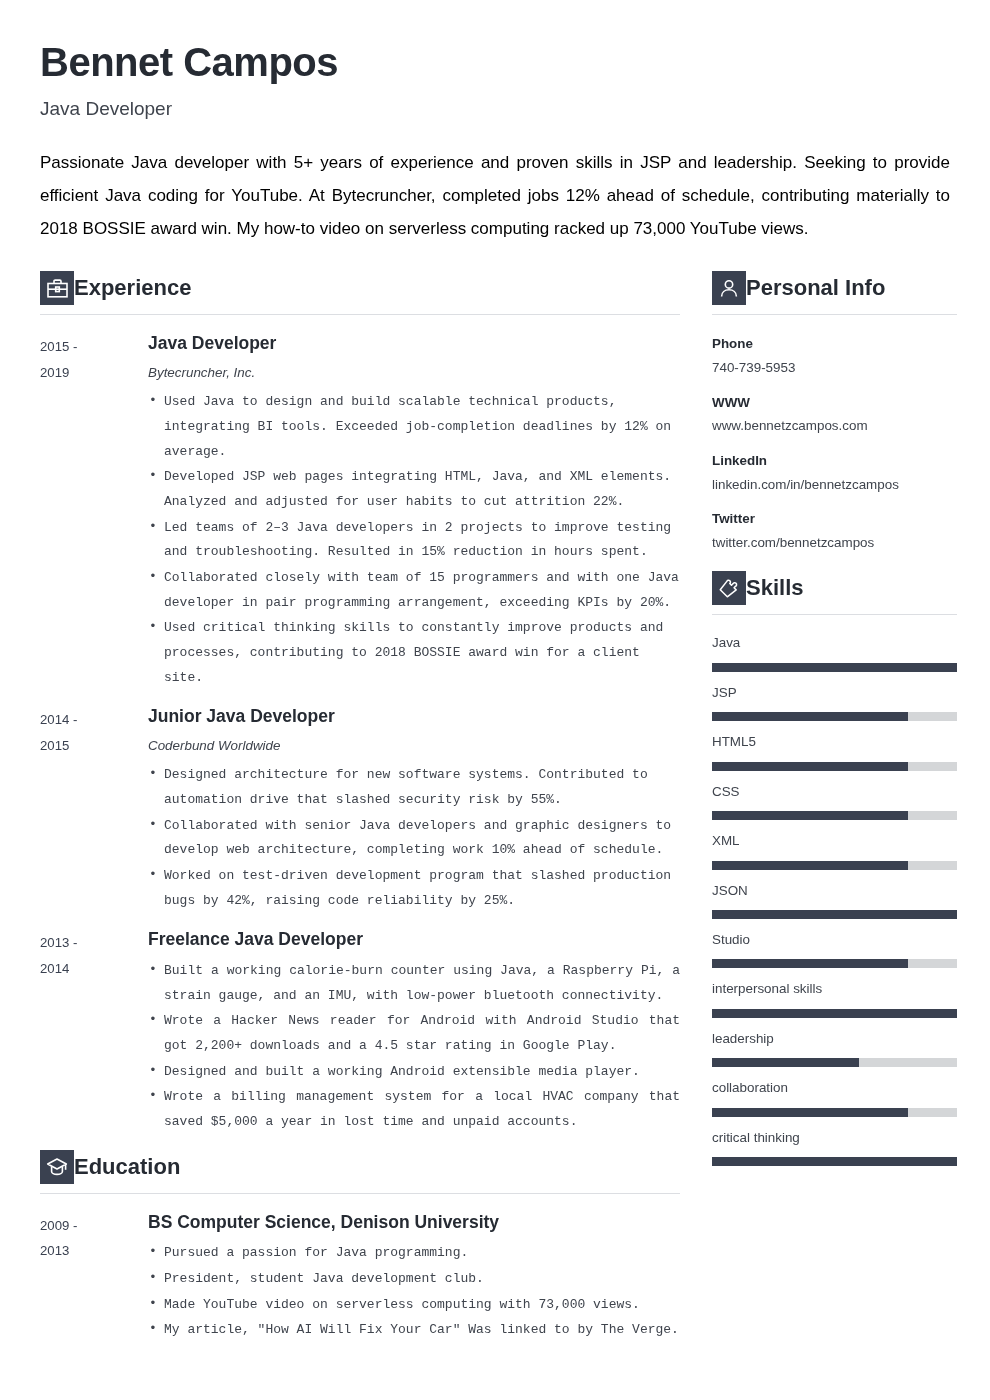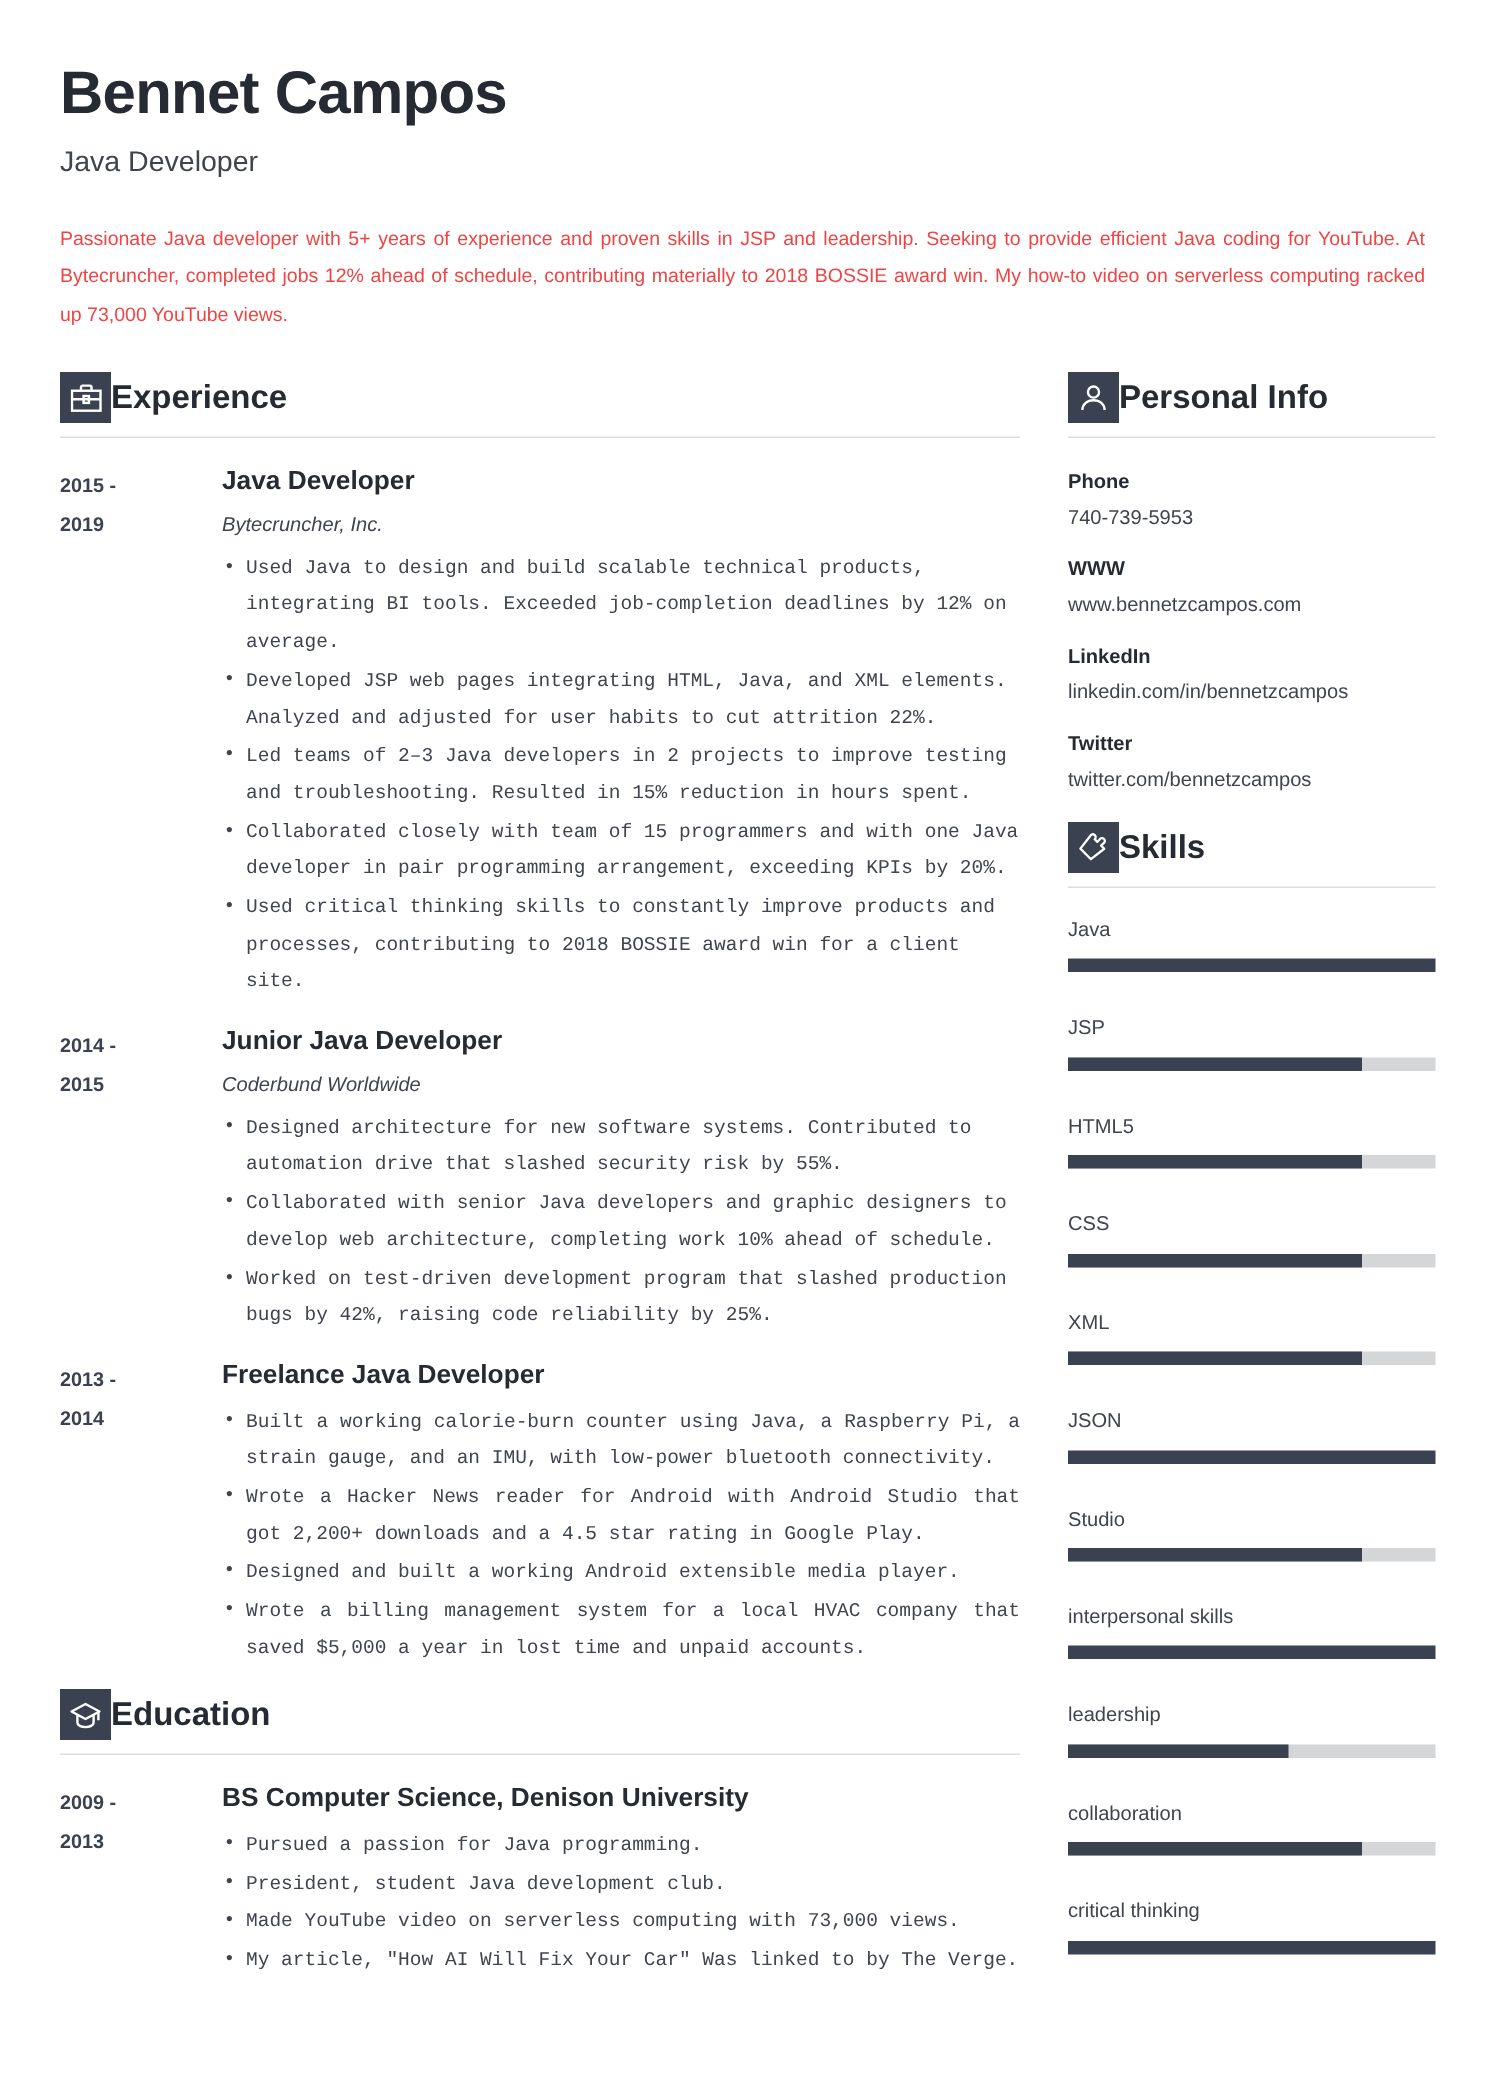--- a/index.html
+++ b/index.html
@@ -12,21 +12,21 @@
   }
   .page { position: relative; width: 966px; height: 1400px; padding: 40px 40px 0 40px; }
 
   
   .name {
     font-size: 40px; font-weight: bold; letter-spacing: -0.5px;
     color: #262b33; line-height: 1.1; margin-bottom: 14px;
   }
   .job-title { font-size: 19px; font-weight: normal; color: #3f444d; margin-bottom: 26px; }
   .summary {
-    font-size: 13px; line-height: 1.95; color: #ef4444;
+    font-size: 17px; line-height: 1.95; color: #000000;
     text-align: justify; width: 910px; margin-bottom: 26px;
   }
 
   
   .body { display: flex; align-items: flex-start; gap: 32px; }
   .col-main  { width: 640px; flex: none; }
   .col-side  { width: 245px; flex: none; }
 
   
   .section-head { display: flex; align-items: center; margin-bottom: 9px; }
@@ -35,21 +35,21 @@
     background: #3a4150;
     display: flex; align-items: center; justify-content: center;
   }
   .sec-icon svg { display: block; }
   .sec-title { font-size: 22px; font-weight: bold; color: #262b33; letter-spacing: 0px; }
   .sec-rule { height: 1px; background: #dcdee2; margin-bottom: 17px; }
 
   
   .entry { display: flex; align-items: flex-start; margin-bottom: 14px; }
   .entry-dates {
-    width: 108px; flex: none; font-size: 13.2px; font-weight: bold;
+    width: 108px; flex: none; font-size: 13.2px; font-weight: normal;
     color: #3a4150; line-height: 1.95; padding-top: 2px;
   }
   .entry-dates span { display: block; }
   .entry-body { flex: 1; }
   .entry-role {
     font-size: 17.5px; font-weight: bold; color: #262b33;
     line-height: 1.35; margin-bottom: 7px;
   }
   .entry-company {
     font-size: 13.4px; font-style: italic; color: #3f444d;
@@ -68,21 +68,21 @@
   }
   ul.bullets.justify li { text-align: justify; }
 
   .edu-block { margin-top: 6px; }
 
   
   .info-item { margin-bottom: 12px; }
   .info-label { font-size: 13.4px; font-weight: bold; color: #262b33; line-height: 1.85; }
   .info-value { font-size: 13.4px; color: #3f444d; line-height: 1.6; word-break: break-word; }
 
-  .skill { margin-bottom: 26px; }
+  .skill { margin-bottom: 10px; }
   .skill-name { font-size: 13.4px; color: #3f444d; line-height: 1.6; margin-bottom: 9px; }
   .skill-track { height: 9px; background: #d4d6d8; width: 100%; }
   .skill-fill { height: 9px; background: #3a4150; }
 
   .side-block { margin-bottom: 18px; }
 </style>
 </head>
 <body>
 
 <div class="page">

